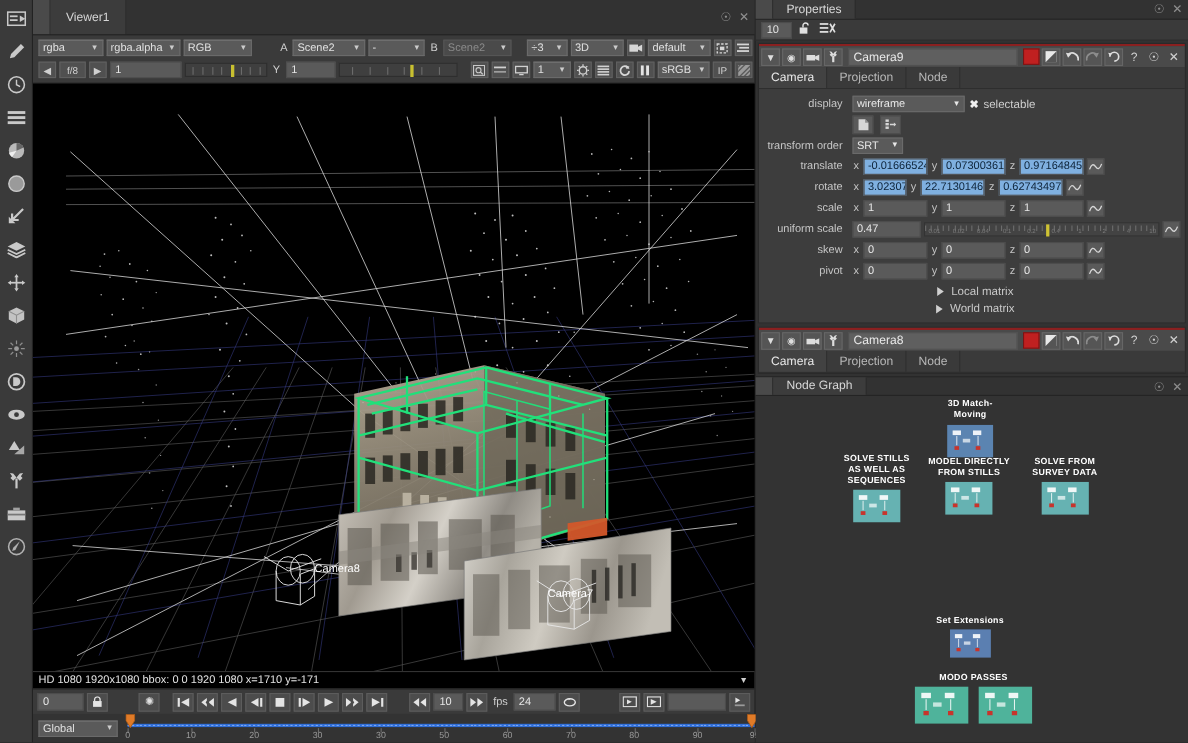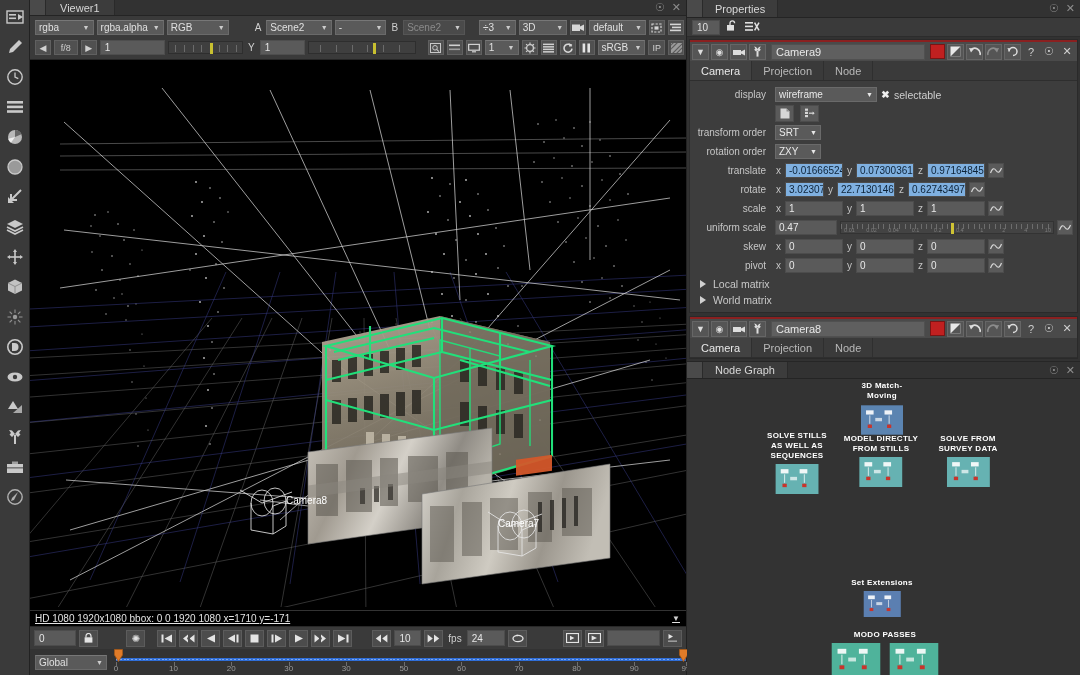--- a/index.html
+++ b/index.html
@@ -25,21 +25,21 @@
     width: 22px; height: 22px; display: flex; align-items: center;
     justify-content: center; color: #c9c9c9;
   }
   .rail .ric svg { display:block; }
 
   
   .center { flex: 1 1 auto; display: flex; flex-direction: column;
             background: #2b2b2b; min-width:0; }
 
   .viewer-tabbar {
-    height: 16px; background: #323232; display: flex; align-items: stretch;
+    height: 32px; background: #323232; display: flex; align-items: stretch;
     border-bottom: 1px solid #242424; position: relative;
   }
   .tabdrag { width: 16px; background: #4a4a4a; border-right:1px solid #2a2a2a;}
   .vtab {
     padding: 0 14px; display: flex; align-items: center;
     background: #3c3c3c; color: #d6d6d6; font-size: 11px;
     border-right: 1px solid #2a2a2a;
   }
   .tabbar-right { margin-left: auto; display: flex; align-items: center;
                   gap: 7px; padding-right: 5px; color:#8e8e8e; font-size:11px;}
@@ -76,21 +76,21 @@
   }
   .slider-mini .tk { position:absolute; top:3px; width:1px; height:7px; background:#6b6b6b;}
   .slider-mini .hd { position:absolute; top:1px; width:3px; height:11px; background:#c8c030;}
 
   
   .canvas-wrap { flex:1 1 auto; position: relative; background:#000; overflow:hidden;}
   .canvas-wrap svg { display:block; position:absolute; top:0; left:0;}
   .statusbar {
     height: 16px; background:#000; color:#e4e4e4; font-size:10px;
     display:flex; align-items:center; padding-left:5px;
-    font-family:"Liberation Sans", sans-serif; border-top:1px solid #333;text-decoration:underline;
+    font-family:"Liberation Sans", sans-serif; border-top:1px solid #333;
   }
   .statusbar .arr{ margin-left:auto; padding-right:6px; font-size:8px; color:#cfcfcf;}
 
   
   .transport { background:#3a3a3a; border-top:1px solid #282828; }
   .trow { display:flex; align-items:center; gap:3px; height:22px; padding:0 4px;}
   .tbtn {
     background: #4c4c4c; border:1px solid #5c5c5c; height:17px; min-width:19px;
     display:flex;align-items:center;justify-content:center; color:#e2e2e2;
     font-size:10px; padding:0 2px;
@@ -149,21 +149,21 @@
         white-space:nowrap;}
   .pv.sel{ background:#7fb0e0; color:#0d2338;}
   .axl { color:#c4c4c4; font-size:10px; padding:0 1px;}
   .curvebtn{ width:16px; height:15px; background:#5a5a5a; border:1px solid #4c4c4c;
              display:flex;align-items:center;justify-content:center;}
   .pdd { background:#5a5a5a; border:1px solid #6a6a6a; height:15px; display:flex;
          align-items:center; padding:0 3px; color:#e8e8e8; font-size:10px;}
   .pdd .ar{ margin-left:6px; font-size:7px;}
   .checkx { width:11px; height:11px; display:flex; align-items:center;
             justify-content:center; color:#f0f0f0; font-size:10px; font-weight:bold;}
-  .mtx-row { display:flex; align-items:center; gap:7px; height:16px; padding-left:6px;}
+  .mtx-row { display:flex; align-items:center; gap:7px; height:16px; padding-left:6px;justify-content:center;}
   .tri { width:0;height:0;border-left:6px solid #d0d0d0;border-top:4px solid transparent;
          border-bottom:4px solid transparent;}
 
   .uslider { flex:1 1 auto; height:13px; background:#434343; border:1px solid #333;
              position:relative;}
   .uslider .tk{ position:absolute; top:2px; width:1px;height:5px;background:#6d6d6d;}
   .uslider .lab{ position:absolute; bottom:0px; font-size:5.5px;color:#7b7b7b;
                  transform:translateX(-50%);}
   .uslider .hd{ position:absolute; top:1px; width:3px;height:11px;background:#cfc334;}
 
@@ -1295,27 +1295,20 @@
         </div>
 
         <div class="prow">
           <span class="plabel">transform order</span>
           <div class="pdd" style="width:46px">
             <span style="flex:1 1 auto">SRT</span>
             <span class="ar">▼</span>
           </div>
         </div>
 
-        <div class="prow">
-          <span class="plabel">rotation order</span>
-          <div class="pdd" style="width:46px">
-            <span style="flex:1 1 auto">ZXY</span>
-            <span class="ar">▼</span>
-          </div>
-        </div>
 
         <div class="prow">
           <span class="plabel">translate</span>
           <span class="axl">x</span>
           <div class="pv sel" style="width:58px">-0.01666524</div>
           <span class="axl">y</span>
           <div class="pv sel" style="width:58px">0.07300361</div>
           <span class="axl">z</span>
           <div class="pv sel" style="width:58px">0.97164845</div>
           <div class="curvebtn">

